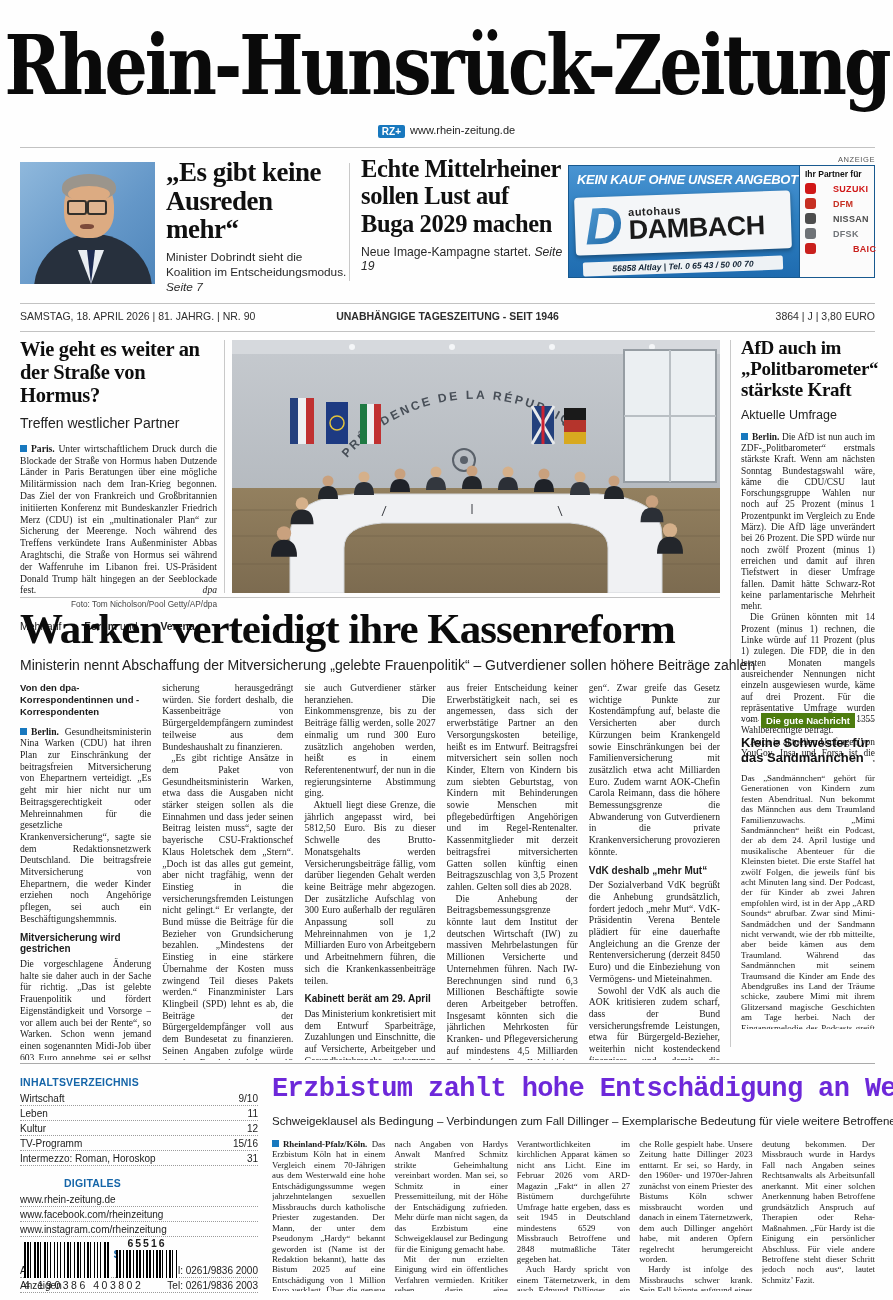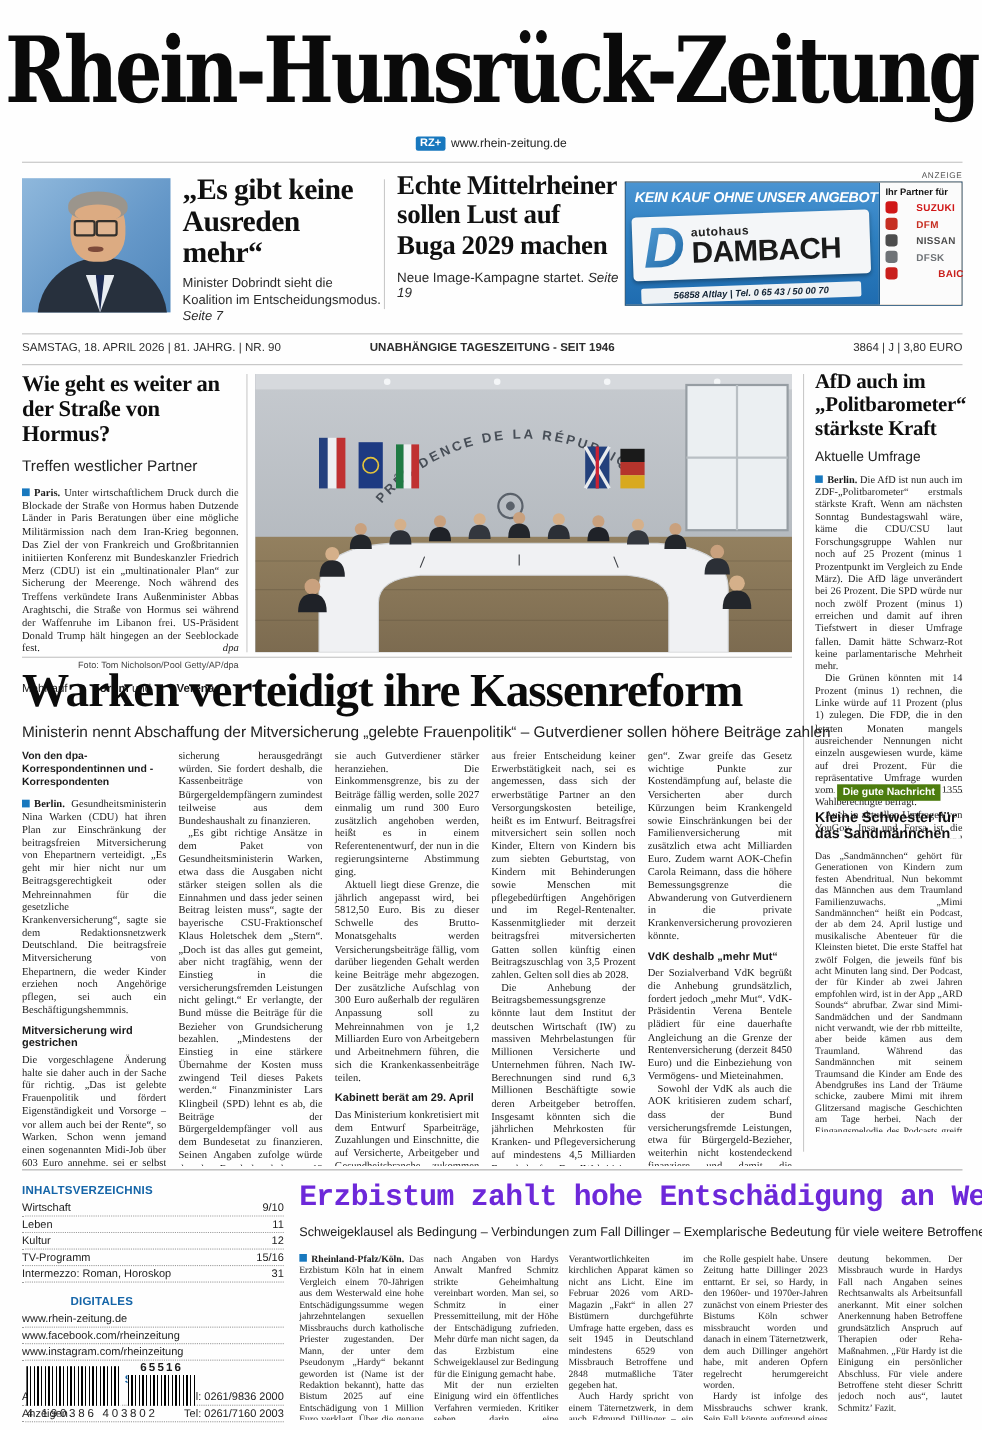--- a/index.html
+++ b/index.html
@@ -37,21 +37,21 @@
   .teaser .pg { font-style:italic; }
   .teaser-left { position:absolute; top:158px; left:166px; width:182px; }
   .teaser-left h2 { font-size:27px; line-height:1.06; letter-spacing:-.5px; }
   .teaser-left .sub { font-size:11.8px; line-height:1.3; }
   .teaser-center { position:absolute; top:155px; left:361px; width:208px; }
   .teaser-center h2 { font-size:24.5px; line-height:1.12; letter-spacing:-.4px; }
   .teaser-center .sub { font-size:12.2px; margin-top:8px; }
 
   
   .anzeige { position:absolute; top:155px; right:18px; font-size:7.5px; letter-spacing:.6px; color:#555; }
-  .ad { position:absolute; top:165px; left:568px; width:307px; height:113px; display:flex; border:1px solid #18598f; background:#fdba74; }
+  .ad { position:absolute; top:165px; left:568px; width:307px; height:113px; display:flex; border:1px solid #18598f; background:#8b5cf6; }
   .ad-main { position:relative; width:230px; background:linear-gradient(180deg,#4a94d2 0%,#2e7fc0 45%,#1f6cb0 100%); overflow:hidden; }
   .ad-slogan { font-style:italic; font-weight:700; color:#fff; font-size:13px; padding:6px 4px 0 8px; white-space:nowrap; letter-spacing:-.3px; }
   .ad-panel { position:absolute; top:28px; left:6px; width:216px; height:58px; background:#f4f6f8; transform:rotate(-2deg); border-radius:4px; box-shadow:0 2px 4px rgba(0,0,0,.35); display:flex; align-items:center; }
   .ad-d { font-size:52px; font-weight:700; font-style:italic; color:#2e7fc0; background:linear-gradient(135deg,#57a0d8,#17619f); -webkit-background-clip:text; background-clip:text; -webkit-text-fill-color:transparent; margin:0 2px 0 10px; line-height:1; }
   .ad-names { margin-left:4px; }
   .ad-autohaus { font-size:11px; font-weight:700; color:#222; letter-spacing:.5px; }
   .ad-brand { font-size:27px; font-weight:700; color:#1a1a1a; letter-spacing:-.5px; line-height:.95; }
   .ad-address { position:absolute; bottom:4px; left:14px; width:200px; font-size:8.5px; font-weight:700; font-style:italic; color:#123; background:#eef2f5; text-align:center; padding:2px 0; transform:rotate(-2deg); border-radius:2px; }
   .ad-side { width:75px; background:#fbfbfb; border-left:1px solid #18598f; padding:4px 5px; }
   .ad-partner { font-size:8.5px; font-weight:700; color:#111; line-height:1.1; margin-bottom:4px; }
@@ -430,21 +430,21 @@
         <div class="idx-line">www.instagram.com/rheinzeitung</div>
       </div>
     <div class="idx-title idx-gap">WIR FÜR SIE</div>
     <div>
         <div class="idx-row">
           <span class="idx-l">Abo/Zustellung</span>
           <span class="idx-v">Tel: 0261/9836 2000</span>
         </div>
         <div class="idx-row">
           <span class="idx-l">Anzeigen</span>
-          <span class="idx-v">Tel: 0261/7160 2003</span>
+          <span class="idx-v">Tel: 0261/9836 2003</span>
         </div>
       </div>
   </div>
   <div class="barcode">
     <div class="bars bars-l"></div>
     <div class="bc-num">65516</div>
     <div class="bars bars-r"></div>
     <div class="bc-ean">4 190386 403802</div>
   </div>
 

